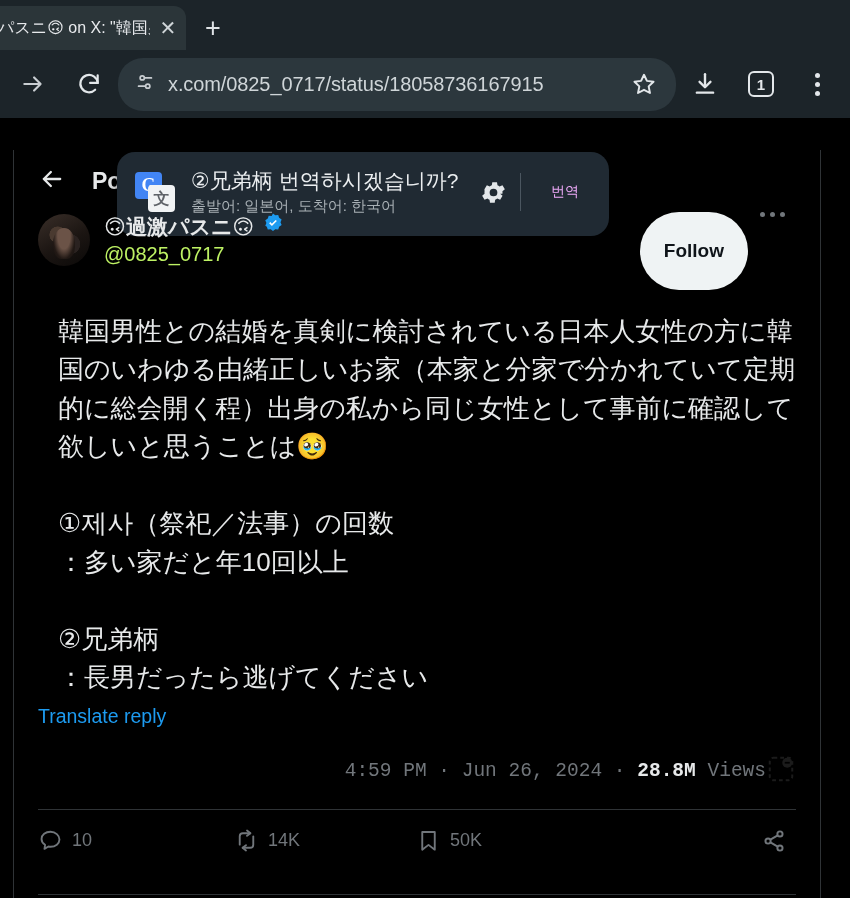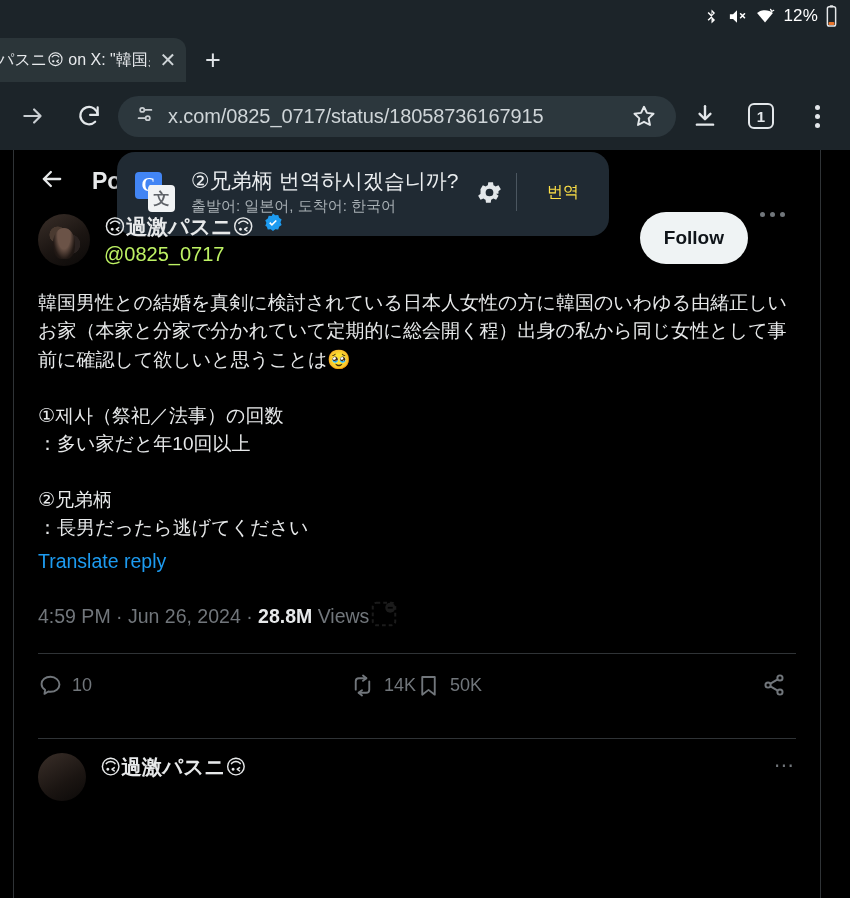--- a/index.html
+++ b/index.html
@@ -37,21 +37,21 @@
   .tabclose { color: #cfd5d8; font-size: 20px; width: 24px; text-align: center; cursor: pointer; }
   .newtab { color: #dfe3e6; font-size: 27px; width: 54px; text-align: center; line-height: 44px; font-weight: 300; }
 
   
   .toolbar {
     height: 68px; background: #1c2429;
     display: flex; align-items: center; padding: 0 6px; gap: 2px;
   }
   .tbtn { width: 54px; height: 54px; display: flex; align-items: center; justify-content: center; flex: none; }
   .urlbar {
-    flex: 1; height: 41px; background: #2c373d; border-radius: 25px;
+    flex: 1; height: 53px; background: #2c373d; border-radius: 25px;
     display: flex; align-items: center; padding: 0 10px 0 16px; gap: 12px; min-width: 0;
   }
   .urltext {
     flex: 1; color: #cfd5d8; font-size: 20px; white-space: nowrap; overflow: hidden;
     letter-spacing: -0.1px;
   }
   .tabcount {
     width: 26px; height: 26px; border: 2.4px solid #e3e7ea; border-radius: 6px;
     color: #e3e7ea; font-size: 15px; font-weight: 600;
     display: flex; align-items: center; justify-content: center;
@@ -84,21 +84,21 @@
   .gtlogo { width: 40px; height: 40px; margin: 0 16px 0 18px; flex: none; position: relative; }
   .gt-b { position: absolute; left: 0; top: 0; width: 27px; height: 27px; background: #4285f4; border-radius: 4px;
           color: #fff; font-size: 18px; font-weight: 700; text-align: center; line-height: 27px; font-family: "Liberation Serif", serif; }
   .gt-w { position: absolute; right: 0; bottom: 0; width: 27px; height: 27px; background: #f1f3f4; border-radius: 4px;
           color: #5f6368; font-size: 16px; font-weight: 700; text-align: center; line-height: 27px; }
   .transtexts { flex: 1; min-width: 0; }
   .transtitle { color: #eceff1; font-size: 21px; font-weight: 400; line-height: 1.25; }
   .transsub { color: #a8b0b5; font-size: 15px; margin-top: 3px; }
   .gear { width: 54px; display: flex; align-items: center; justify-content: center; flex: none; }
   .vdiv { width: 1px; height: 38px; background: #4b5660; flex: none; }
-  .transact { color: #fde047; font-size: 16px; font-weight: 500; padding: 0 30px; flex: none; }
+  .transact { color: #f0abfc; font-size: 14px; font-weight: 500; padding: 0 30px; flex: none; }
 
   
   .tweet { position: absolute; top: 62px; left: 14px; width: 806px; padding: 0 24px; }
   .trow { display: flex; align-items: flex-start; }
   .avatar {
     width: 52px; height: 52px; border-radius: 50%; flex: none; margin-top: 2px;
     background:
       radial-gradient(circle at 62% 58%, #2a2220 0 22%, rgba(0,0,0,0) 23%),
       radial-gradient(circle at 38% 40%, #4a3a30 0 18%, rgba(0,0,0,0) 19%),
       linear-gradient(150deg, #3a2f29 0%, #1b1512 55%, #0b0908 100%);
@@ -107,39 +107,39 @@
   .avatar::after {
     content: ""; position: absolute; left: 28%; top: 26%; width: 44%; height: 60%;
     background: radial-gradient(ellipse at 50% 25%, #6b5347 0 40%, #231a16 70%, #120d0b 100%);
     border-radius: 50% 50% 40% 40%;
   }
   .names { margin-left: 14px; flex: 1; min-width: 0; }
   .dispname { color: #e7e9ea; font-size: 21px; font-weight: 700; display: flex; align-items: center; gap: 8px; line-height: 1.35; }
   .handle { color: #bef264; font-size: 20px; line-height: 1.3; }
   .follow {
     background: #eff3f4; color: #0f1419; border: none; border-radius: 999px;
-    font-size: 19px; font-weight: 700; padding: 15px 24px; flex: none;
+    font-size: 19px; font-weight: 700; padding: 28px 24px; flex: none;
     font-family: "Liberation Sans", sans-serif; cursor: pointer;
   }
   .moredots { width: 48px; display: flex; align-items: center; justify-content: center; flex: none; }
   .moredots i { width: 5px; height: 5px; border-radius: 50%; background: #71767b; margin: 0 2.5px; display: block; }
 
   .body {
-    color: #e7e9ea; font-size: 19px; line-height: 1.48; margin-top: 22px;
-    white-space: pre-wrap; word-break: break-word;
+    color: #e7e9ea; font-size: 26px; line-height: 1.48; margin-top: 22px;
+    white-space: pre-wrap; word-break: break-word; margin-left: 20px;
   }
   .tlink { color: #1d9bf0; font-size: 19.5px; display: inline-block; margin-top: 8px; }
-  .metarow { display: flex; align-items: center; justify-content: flex-start; margin-top: 26px; }
+  .metarow { display: flex; align-items: center; justify-content: flex-end; margin-top: 26px; font-family: Liberation Mono, monospace; }
   .meta { color: #71767b; font-size: 19.5px; }
   .meta b { color: #e7e9ea; font-weight: 700; }
   .hr { height: 1px; background: #2f3336; margin-top: 20px; }
 
   .actions { display: flex; align-items: center; height: 62px; }
   .act { display: flex; align-items: center; gap: 9px; color: #71767b; font-size: 18px; }
-  .act.a1 { width: 196px; align-items: center; } .act.a2 { width: 182px; justify-content: flex-end; } .act.a3 { width: 178px; } .act.a4 { width: 180px; }
+  .act.a1 { width: 196px; align-items: center; } .act.a2 { width: 182px; } .act.a3 { width: 178px; } .act.a4 { width: 180px; }
   .act.a5 { margin-left: auto; }
 
   .replybox {
     margin-top: 6px; background: #081b33; border-radius: 16px;
     display: flex; align-items: center; padding: 20px 20px; gap: 18px;
   }
   .rbicon { width: 44px; height: 44px; border-radius: 50%; background: #1d9bf0; flex: none;
             display: flex; align-items: center; justify-content: center; }
   .rbtitle { color: #e7e9ea; font-size: 20.5px; font-weight: 700; }
   .rbsub { color: #e7e9ea; font-size: 20px; margin-top: 4px; }
@@ -150,47 +150,20 @@
             background: linear-gradient(150deg, #3a2f29, #1b1512 60%, #0b0908); }
   .nextnames { margin-left: 14px; display: flex; align-items: center; gap: 6px; flex-wrap: wrap; }
   .nextname { color: #e7e9ea; font-size: 20.5px; font-weight: 700; }
   .nextdots { margin-left: auto; color: #71767b; font-size: 20px; letter-spacing: 2px; }
 </style>
 </head>
 <body>
 
 <div class="screen">
 
-  <div class="statusbar">
-    <span>
-      <svg width="17" height="19" viewBox="0 0 24 24" fill="#fff">
-          <path d="M12 2l5 5-5 5 5 5-5 5V14l-4 4-1.5-1.5L11.5 12 6.5 7 8 5.5l4 4V2zm1.5 4.3L13 6v3l1.5-1.5-1-1.2zm0 11.4l-1-1.2L13 15v3l.5-.3z"></path>
-        </svg>
-    </span>
-    <span>
-      <svg width="20" height="19" viewBox="0 0 24 24" fill="#fff">
-          <path d="M3 9v6h4l5 5V4L7 9H3z"></path>
-          <path d="M16.5 8.5l5 5M21.5 8.5l-5 5" stroke="#fff" stroke-width="2" stroke-linecap="round" fill="none"></path>
-        </svg>
-    </span>
-    <span>
-      <svg width="22" height="19" viewBox="0 0 24 24" fill="#fff">
-          <path d="M12 19.5l10-12C19.3 5.3 15.8 4 12 4S4.7 5.3 2 7.5l10 12z"></path>
-          <path d="M19 3l1.6 2.6L23 4.2" stroke="#fff" stroke-width="1.6" fill="none" stroke-linecap="round"></path>
-        </svg>
-    </span>
-    <span class="battpct">12%</span>
-    <span>
-      <svg width="13" height="22" viewBox="0 0 14 24">
-        <rect x="2.5" y="2" width="9" height="21" rx="2" fill="none" stroke="#e6e8ea" stroke-width="1.6"></rect>
-        <rect x="5" y="0.4" width="4" height="2" rx="1" fill="#e6e8ea"></rect>
-        <rect x="3.8" y="18.5" width="6.4" height="3.3" rx="1" fill="#e8732a"></rect>
-      </svg>
-    </span>
-  </div>
 
   <div class="tabstrip">
     <div class="tab">
       <span class="tabtitle">パスニ🙃 on X: "韓国男</span>
       <span class="tabclose">✕</span>
     </div>
     <span class="newtab">+</span>
   </div>
 
   <div class="toolbar">

